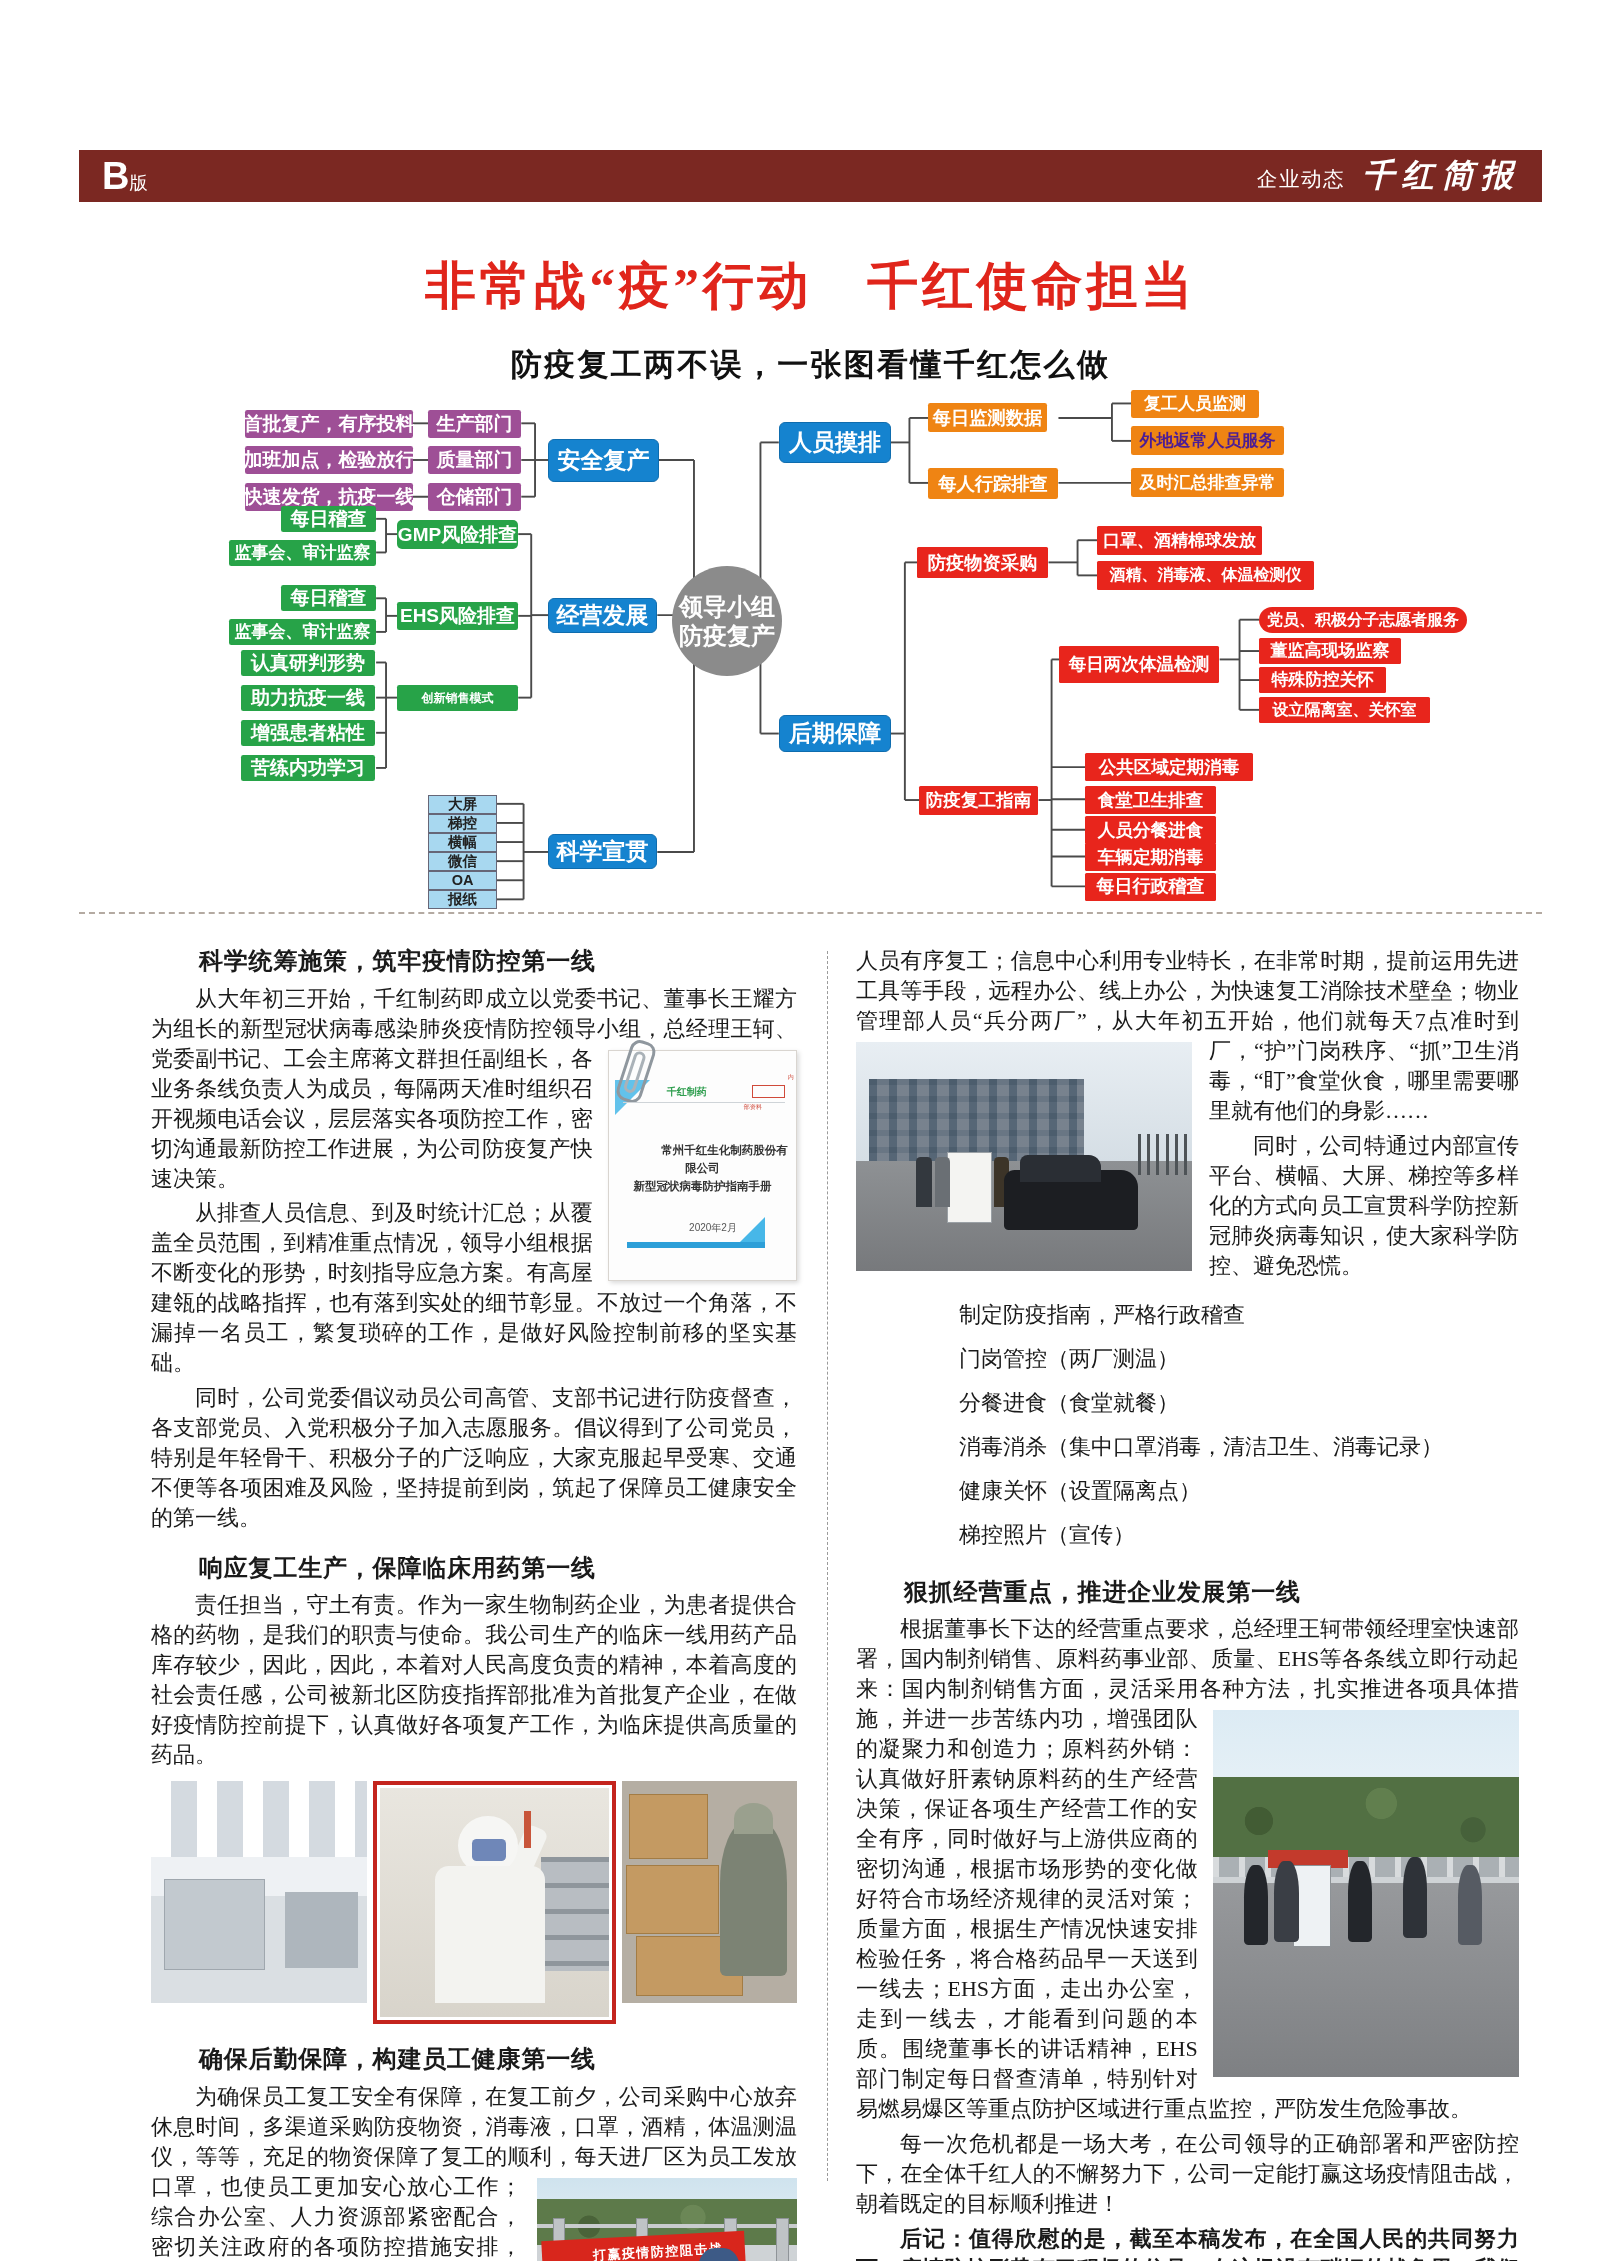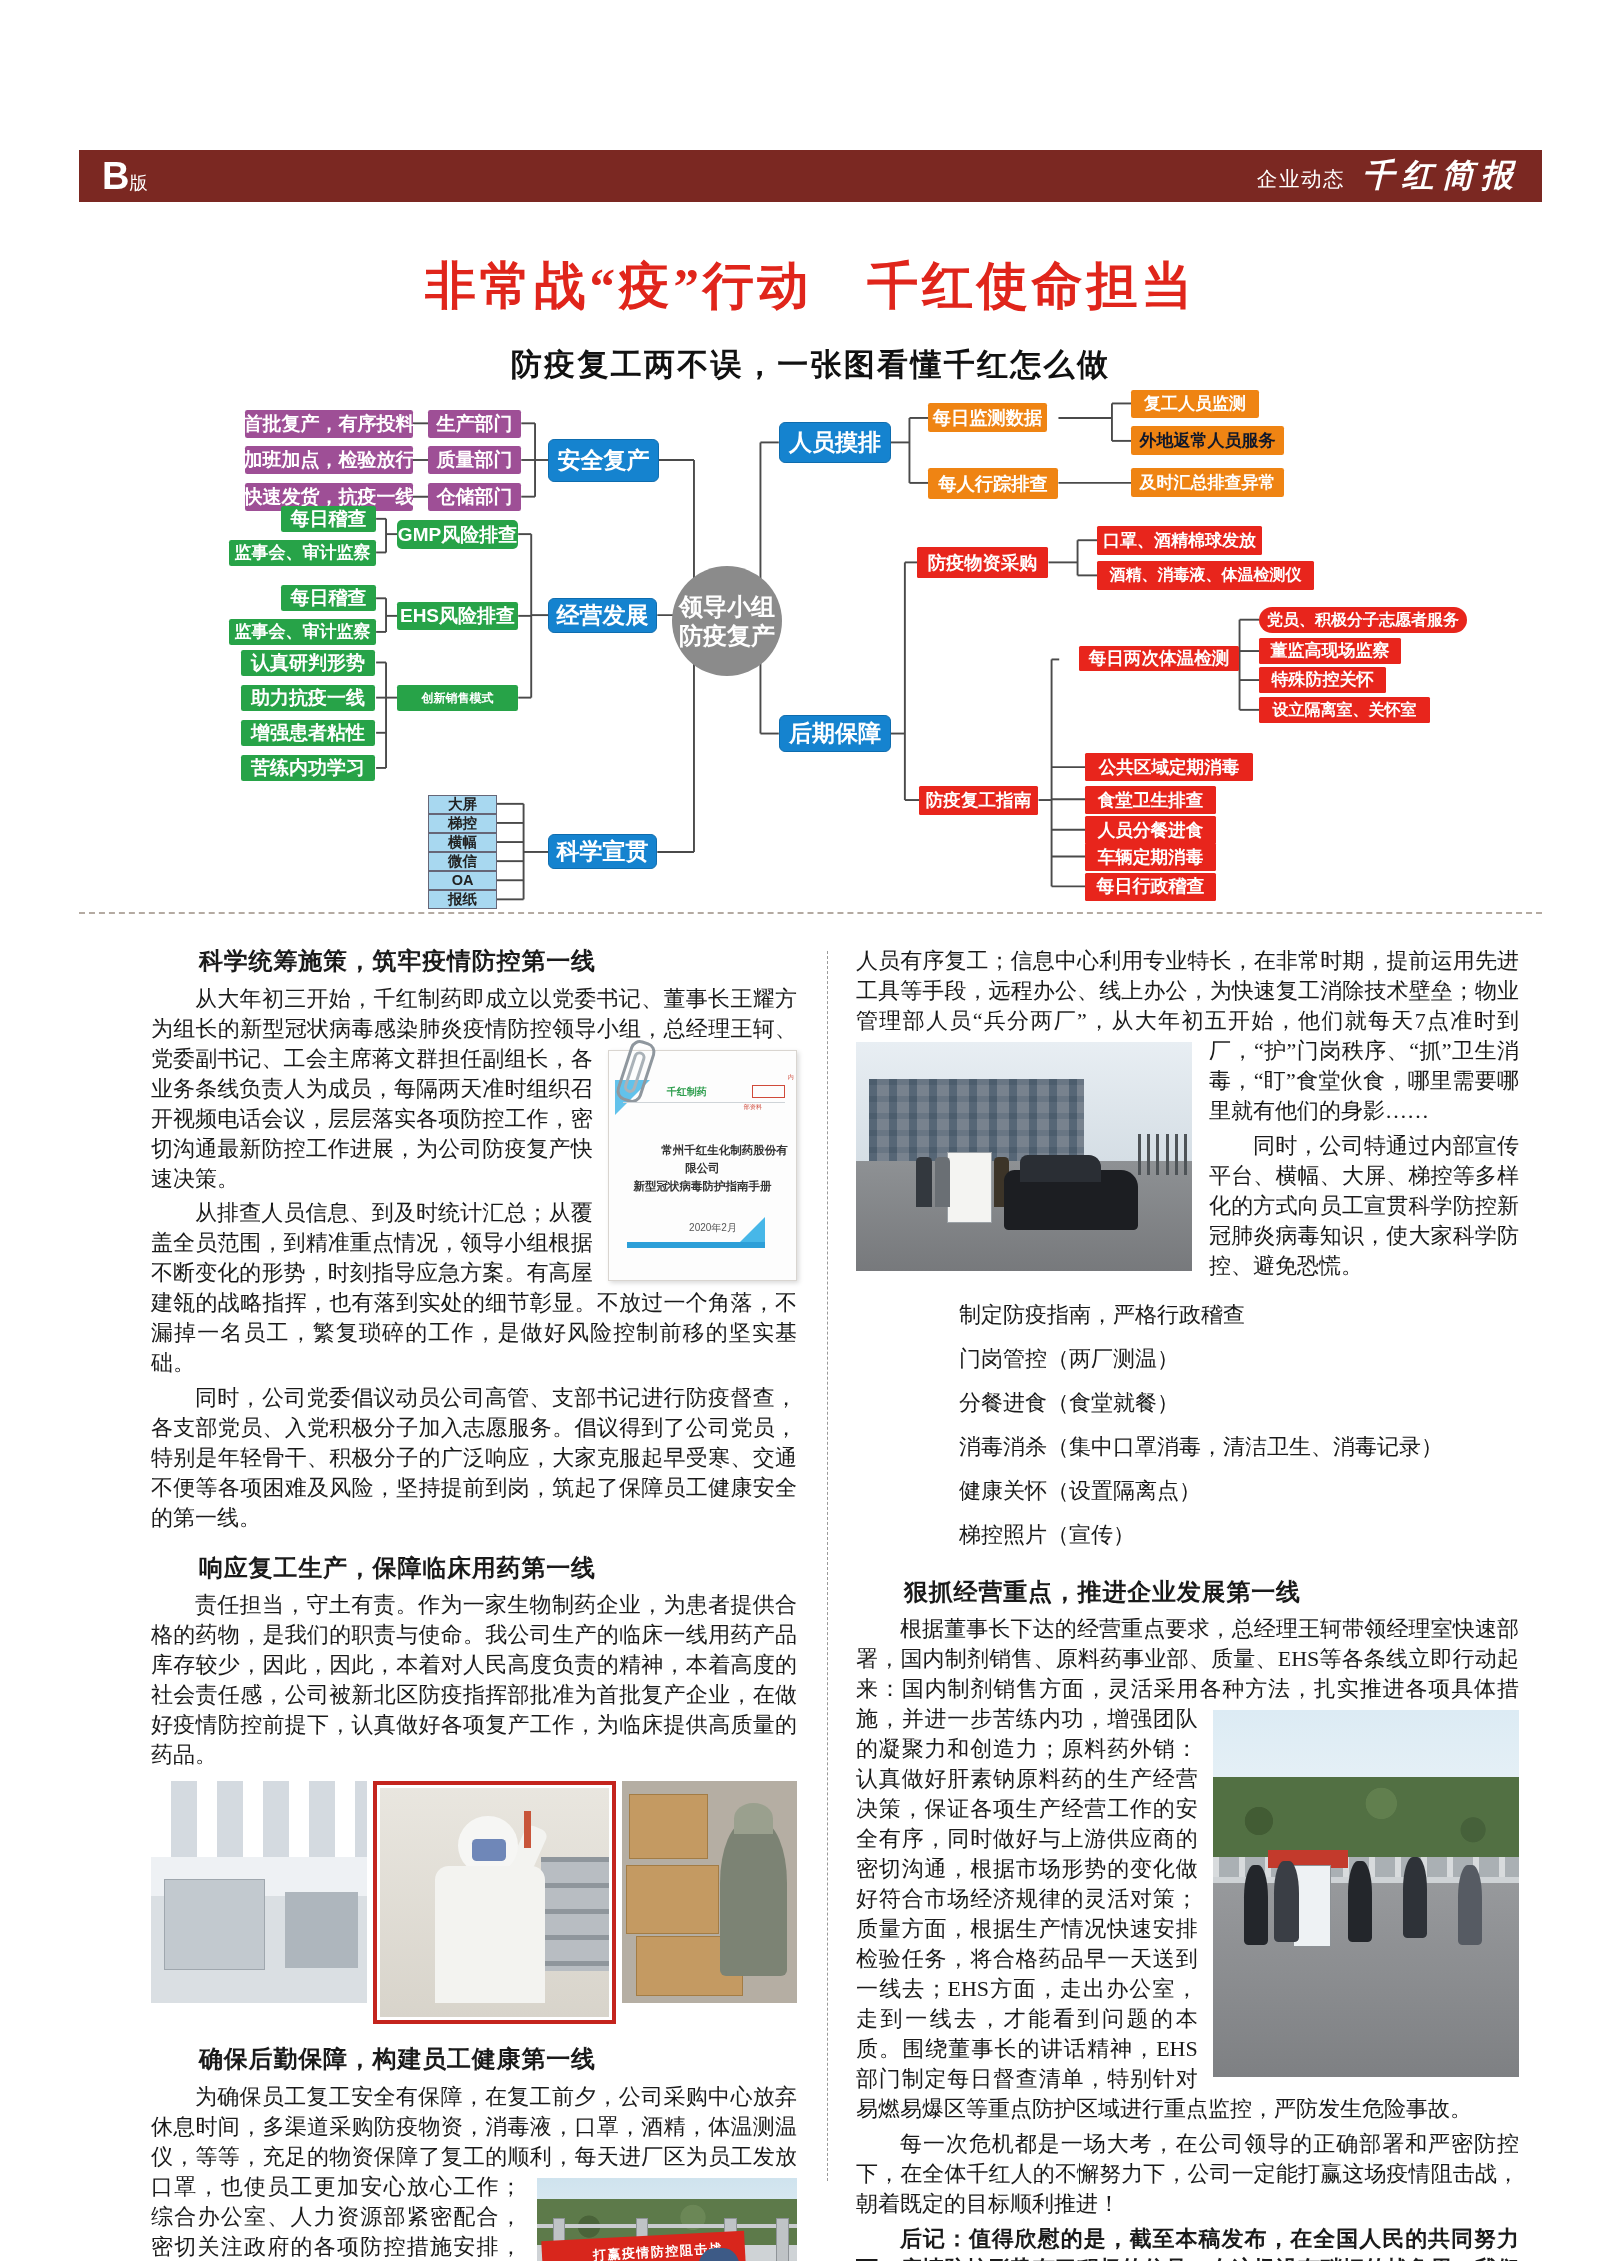--- a/index.html
+++ b/index.html
@@ -255,27 +255,27 @@
       <div class="fnode" style="left: 241px; top: 720px; width: 134px; height: 26px; background: rgb(39, 163, 72); color: rgb(255, 255, 255); font-size: 19px; border-radius: 2.3px; border: none;">增强患者粘性</div>
       <div class="fnode" style="left: 241px; top: 755px; width: 134px; height: 26px; background: rgb(39, 163, 72); color: rgb(255, 255, 255); font-size: 19px; border-radius: 2.3px; border: none;">苦练内功学习</div>
       <div class="fnode" style="left: 428px; top: 795px; width: 69px; height: 19px; background: rgb(168, 216, 240); color: rgb(34, 34, 34); font-size: 14.5px; border-radius: 0px; border: 0.8px solid rgb(102, 102, 119);">大屏</div>
       <div class="fnode" style="left: 428px; top: 814px; width: 69px; height: 19px; background: rgb(168, 216, 240); color: rgb(34, 34, 34); font-size: 14.5px; border-radius: 0px; border: 0.8px solid rgb(102, 102, 119);">梯控</div>
       <div class="fnode" style="left: 428px; top: 833px; width: 69px; height: 19px; background: rgb(168, 216, 240); color: rgb(34, 34, 34); font-size: 14.5px; border-radius: 0px; border: 0.8px solid rgb(102, 102, 119);">横幅</div>
       <div class="fnode" style="left: 428px; top: 852px; width: 69px; height: 19px; background: rgb(168, 216, 240); color: rgb(34, 34, 34); font-size: 14.5px; border-radius: 0px; border: 0.8px solid rgb(102, 102, 119);">微信</div>
       <div class="fnode" style="left: 428px; top: 871px; width: 69px; height: 19px; background: rgb(168, 216, 240); color: rgb(34, 34, 34); font-size: 14.5px; border-radius: 0px; border: 0.8px solid rgb(102, 102, 119);">OA</div>
       <div class="fnode" style="left: 428px; top: 890px; width: 69px; height: 19px; background: rgb(168, 216, 240); color: rgb(34, 34, 34); font-size: 14.5px; border-radius: 0px; border: 0.8px solid rgb(102, 102, 119);">报纸</div>
       <div class="fnode" style="left: 928px; top: 403px; width: 119px; height: 29px; background: rgb(239, 132, 19); color: rgb(255, 255, 255); font-size: 18.3px; border-radius: 2.3px; border: none;">每日监测数据</div>
       <div class="fnode" style="left: 1131px; top: 390px; width: 128px; height: 27.5px; background: rgb(239, 132, 19); color: rgb(255, 255, 255); font-size: 17px; border-radius: 2.3px; border: none;">复工人员监测</div>
-      <div class="fnode" style="left: 1131px; top: 426px; width: 153px; height: 29px; background: rgb(239, 132, 19); color: #0f172a; font-size: 17px; border-radius: 2.3px; border: none;">外地返常人员服务</div>
+      <div class="fnode" style="left: 1131px; top: 426px; width: 153px; height: 29px; background: rgb(239, 132, 19); color: #4c1d95; font-size: 17px; border-radius: 2.3px; border: none;">外地返常人员服务</div>
       <div class="fnode" style="left: 928px; top: 468px; width: 130px; height: 31px; background: rgb(239, 132, 19); color: rgb(255, 255, 255); font-size: 18.3px; border-radius: 2.3px; border: none;">每人行踪排查</div>
       <div class="fnode" style="left: 1131px; top: 468px; width: 153px; height: 29px; background: rgb(239, 132, 19); color: rgb(255, 255, 255); font-size: 17px; border-radius: 2.3px; border: none;">及时汇总排查异常</div>
       <div class="fnode" style="left: 917px; top: 547px; width: 131px; height: 31px; background: rgb(232, 37, 28); color: rgb(255, 255, 255); font-size: 18.3px; border-radius: 1.5px; border: none;">防疫物资采购</div>
       <div class="fnode" style="left: 1097px; top: 526px; width: 165px; height: 29px; background: rgb(232, 37, 28); color: rgb(255, 255, 255); font-size: 17px; border-radius: 1.5px; border: none;">口罩、酒精棉球发放</div>
       <div class="fnode" style="left: 1097px; top: 561px; width: 217px; height: 29px; background: rgb(232, 37, 28); color: rgb(255, 255, 255); font-size: 16px; border-radius: 1.5px; border: none; text-align: center;">酒精、消毒液、体温检测仪</div>
-      <div class="fnode" style="left: 1059px; top: 646px; width: 160px; height: 25px; background: rgb(232, 37, 28); color: rgb(255, 255, 255); font-size: 17.6px; border-radius: 1.5px; border: none; margin-left: 20px;">每日两次体温检测</div>
+      <div class="fnode" style="left: 1059px; top: 646px; width: 160px; height: 37px; background: rgb(232, 37, 28); color: rgb(255, 255, 255); font-size: 17.6px; border-radius: 1.5px; border: none;">每日两次体温检测</div>
       <div class="fnode" style="left: 1259px; top: 607px; width: 208px; height: 26px; background: rgb(232, 37, 28); color: rgb(255, 255, 255); font-size: 16px; border-radius: 13px; border: none;">党员、积极分子志愿者服务</div>
       <div class="fnode" style="left: 1259px; top: 638px; width: 142px; height: 26px; background: rgb(232, 37, 28); color: rgb(255, 255, 255); font-size: 17px; border-radius: 1.5px; border: none;">董监高现场监察</div>
       <div class="fnode" style="left: 1259px; top: 667px; width: 127px; height: 26px; background: rgb(232, 37, 28); color: rgb(255, 255, 255); font-size: 17px; border-radius: 1.5px; border: none;">特殊防控关怀</div>
       <div class="fnode" style="left: 1259px; top: 697px; width: 171px; height: 26px; background: rgb(232, 37, 28); color: rgb(255, 255, 255); font-size: 16px; border-radius: 1.5px; border: none;">设立隔离室、关怀室</div>
       <div class="fnode" style="left: 919px; top: 786px; width: 119px; height: 29px; background: rgb(232, 37, 28); color: rgb(255, 255, 255); font-size: 17.6px; border-radius: 1.5px; border: none;">防疫复工指南</div>
       <div class="fnode" style="left: 1085px; top: 753px; width: 168px; height: 27.5px; background: rgb(232, 37, 28); color: rgb(255, 255, 255); font-size: 17.6px; border-radius: 1.5px; border: none;">公共区域定期消毒</div>
       <div class="fnode" style="left: 1085px; top: 786px; width: 131px; height: 27.5px; background: rgb(232, 37, 28); color: rgb(255, 255, 255); font-size: 17.6px; border-radius: 1.5px; border: none;">食堂卫生排查</div>
       <div class="fnode" style="left: 1085px; top: 816px; width: 131px; height: 27.5px; background: rgb(232, 37, 28); color: rgb(255, 255, 255); font-size: 17.6px; border-radius: 1.5px; border: none;">人员分餐进食</div>
       <div class="fnode" style="left: 1085px; top: 843px; width: 131px; height: 27.5px; background: rgb(232, 37, 28); color: rgb(255, 255, 255); font-size: 17.6px; border-radius: 1.5px; border: none;">车辆定期消毒</div>
       <div class="fnode" style="left: 1085px; top: 873px; width: 131px; height: 27.5px; background: rgb(232, 37, 28); color: rgb(255, 255, 255); font-size: 18px; border-radius: 1.5px; border: none;">每日行政稽查</div>

